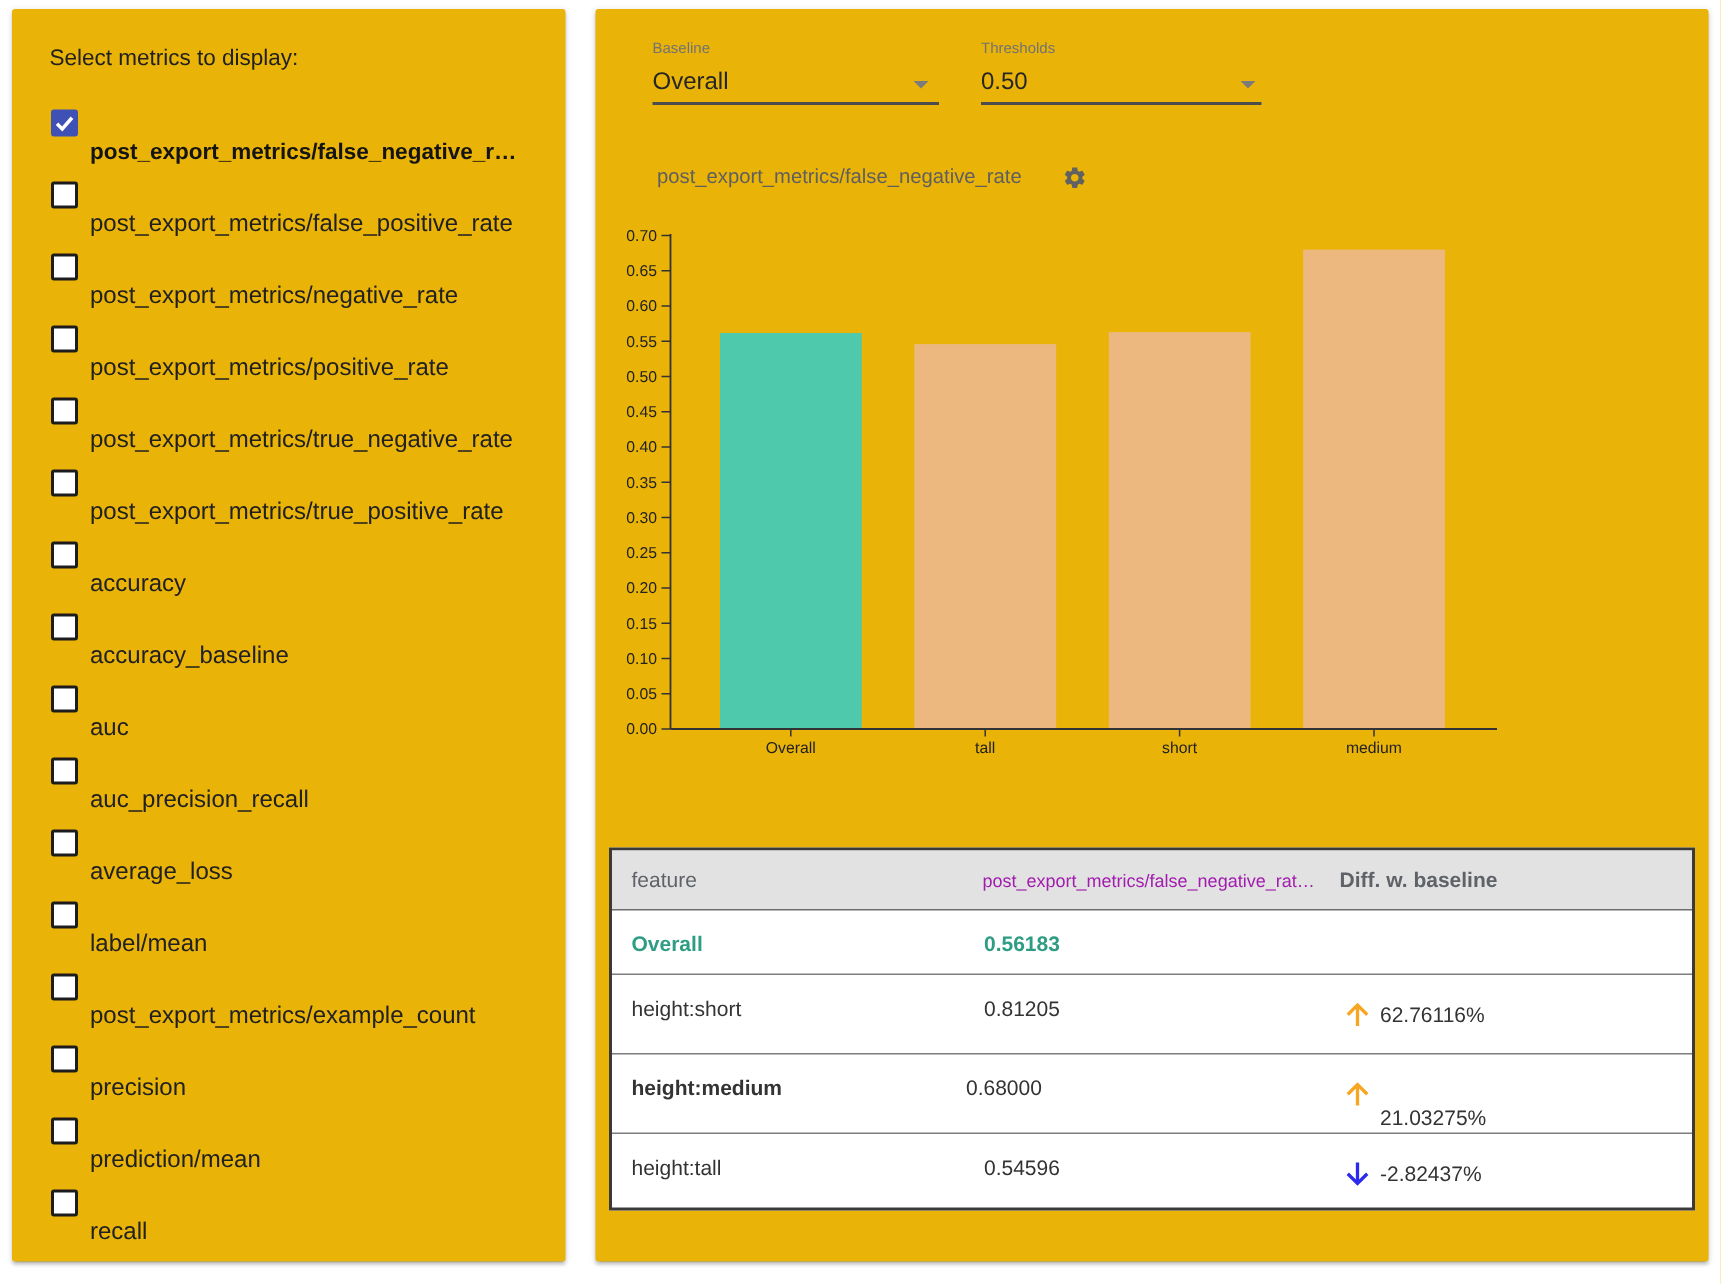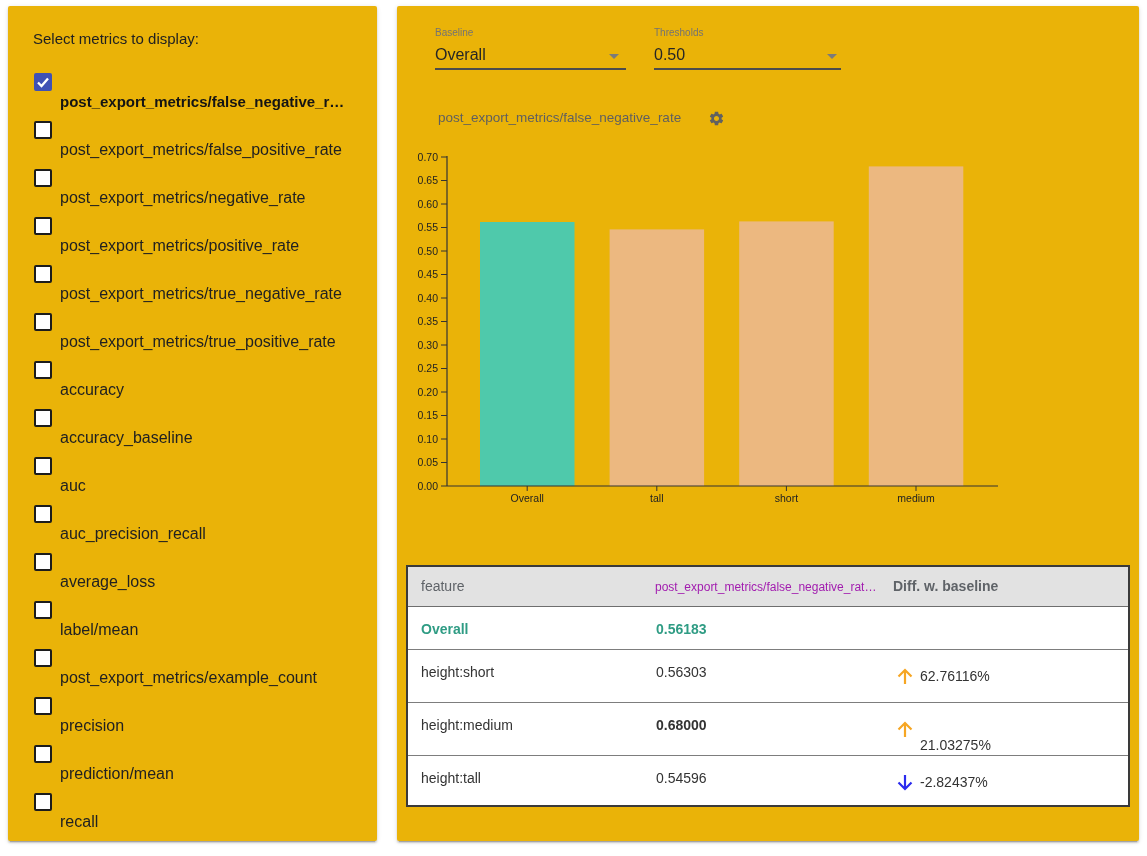--- a/index.html
+++ b/index.html
@@ -175,29 +175,29 @@
   <div class="sep" style="top:39px; background:#6e6e6e;"></div>
   <div class="tcell" style="left:13px; top:11px; color:#5f6368;">feature</div>
   <div class="tcell" style="left:247px; top:12px; font-size:12px; color:#a21caf;">post_export_metrics/false_negative_rat…</div>
   <div class="tcell" style="left:485px; top:11px; color:#5f6368;font-weight:bold;">Diff. w. baseline</div>
 
   <div class="tcell" style="left:13px; top:54px; font-weight:bold; color:#2f9c84;">Overall</div>
   <div class="tcell" style="left:248px; top:54px; font-weight:bold; color:#2f9c84;">0.56183</div>
   <div class="sep" style="top:82px;"></div>
 
   <div class="tcell" style="left:13px; top:97px;">height:short</div>
-  <div class="tcell" style="left:248px; top:97px;">0.56303</div>
+  <div class="tcell" style="left:248px; top:97px;">0.81205</div>
   <svg class="abs" style="left:489px; top:101px;" width="16" height="17" viewBox="0 0 16 17" fill="none" stroke="#f6a623" stroke-width="2.2">
       <path d="M8 16 L8 2 M1.5 8.5 L8 2 L14.5 8.5"></path>
     </svg>
   <div class="tcell" style="left:512px; top:101px;">62.76116%</div>
   <div class="sep" style="top:135px;"></div>
 
-  <div class="tcell" style="left:13px; top:150px;">height:medium</div>
-  <div class="tcell" style="left:248px; top:150px;font-weight:bold;">0.68000</div>
+  <div class="tcell" style="left:13px; top:150px;font-weight:bold;">height:medium</div>
+  <div class="tcell" style="left:236px; top:150px;">0.68000</div>
   <svg class="abs" style="left:489px; top:154px;" width="16" height="17" viewBox="0 0 16 17" fill="none" stroke="#f6a623" stroke-width="2.2">
       <path d="M8 16 L8 2 M1.5 8.5 L8 2 L14.5 8.5"></path>
     </svg>
   <div class="tcell" style="left:512px; top:170px;">21.03275%</div>
   <div class="sep" style="top:188px;"></div>
 
   <div class="tcell" style="left:13px; top:203px;text-align:right;">height:tall</div>
   <div class="tcell" style="left:248px; top:203px;">0.54596</div>
   <svg class="abs" style="left:489px; top:207px;" width="16" height="17" viewBox="0 0 16 17" fill="none" stroke="#2b2bee" stroke-width="2.2">
       <path d="M8 1 L8 15 M1.5 8.5 L8 15 L14.5 8.5"></path>

